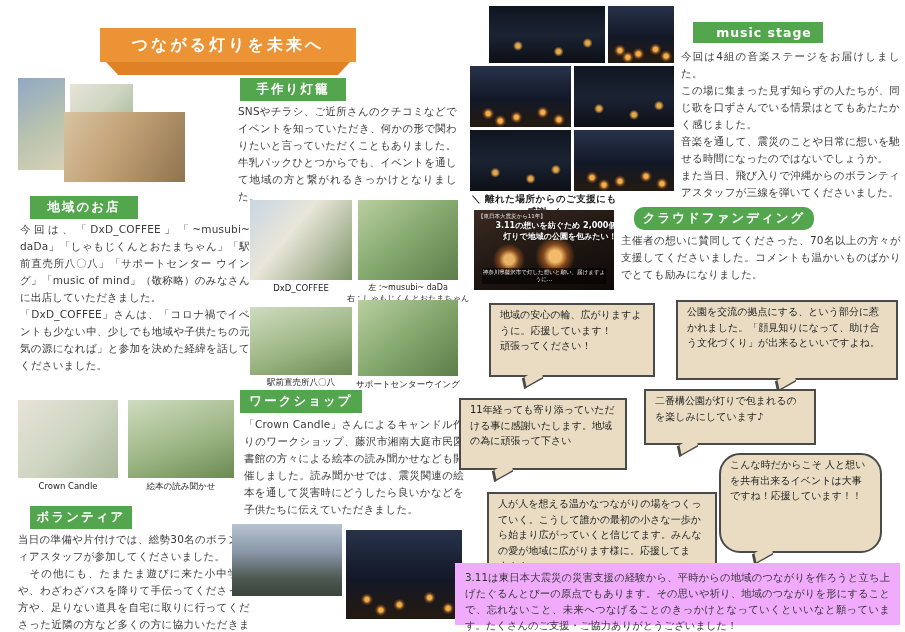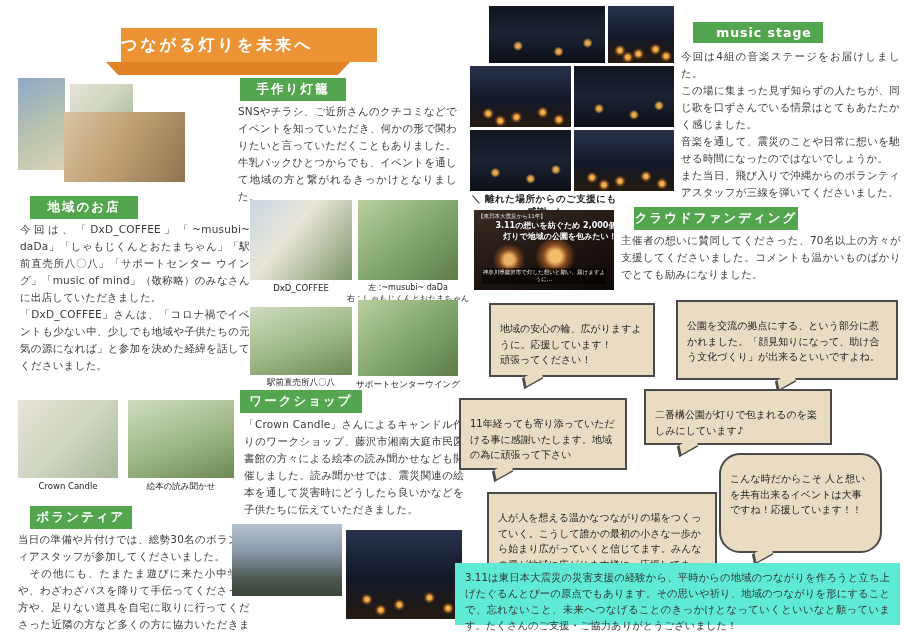--- a/index.html
+++ b/index.html
@@ -1,20 +1,20 @@
 <!DOCTYPE html>
 <html><head>
 <meta charset="utf-8">
 <style>
   html,body{margin:0;padding:0;background:#fff;}
   .page{position:relative;width:905px;height:632px;background:#ffffff;overflow:hidden;
         font-family:"DejaVu Sans","Liberation Sans",sans-serif;color:#333;}
   
   .banner-main{position:absolute;left:100px;top:28px;width:256px;height:34px;background:#EC9435;
-        color:#fff;font-size:16px;font-weight:bold;letter-spacing:3px;text-align:left;line-height:34px;margin-left:21px;}
+        color:#fff;font-size:16px;font-weight:bold;letter-spacing:3px;text-align:center;line-height:34px;}
   .banner-fold{position:absolute;left:106px;top:62px;width:244px;height:13px;background:#E08125;
         clip-path:polygon(0 0,100% 0,95% 100%,5% 100%);}
   
   .h-green{position:absolute;background:#53A64E;color:#fff;font-weight:bold;font-size:12.5px;
         letter-spacing:2px;text-align:center;padding:3px 0;}
   
   .txt{position:absolute;font-size:10.5px;line-height:1.62;color:#3a3a3a;white-space:pre-line;
         text-align:justify;letter-spacing:.2px;}
   .cap{position:absolute;font-size:8.5px;color:#222;text-align:center;white-space:pre-line;line-height:1.35;}
   
@@ -45,28 +45,28 @@
         radial-gradient(circle at 58% 58%,rgba(255,196,110,.95) 0 6px,rgba(230,120,40,.5) 12px,transparent 20px),
         linear-gradient(160deg,#3a2a22 0%,#1c1410 60%,#0e0a08 100%);}
   .cf-top{position:absolute;left:4px;top:3px;font-size:5.5px;color:#fff;opacity:.9;}
   .cf-title{position:absolute;left:20px;top:11px;width:132px;font-size:8px;font-weight:bold;color:#fff;
         text-align:center;line-height:1.35;text-shadow:0 0 2px #000;}
   .cf-bottom{position:absolute;left:8px;bottom:6px;width:124px;font-size:5.5px;color:#eee;
         background:rgba(0,0,0,.55);text-align:center;padding:1px 0;}
   .support-note{position:absolute;left:468px;top:193px;width:152px;font-size:9.5px;font-weight:bold;
         color:#222;text-align:center;letter-spacing:.5px;}
   
-  .bubble{position:absolute;background:#E9DCC3;border:2px solid #4a4a4a;padding:16px 9px;
+  .bubble{position:absolute;background:#E9DCC3;border:2px solid #4a4a4a;padding:2px 9px;
         font-size:10px;line-height:1.55;color:#222;white-space:pre-line;box-sizing:border-box;}
   .bubble::after{content:"";position:absolute;bottom:-11px;left:34px;width:13px;height:13px;
         background:#E9DCC3;border-right:2px solid #4a4a4a;border-bottom:2px solid #4a4a4a;
         transform:skewX(-38deg) rotate(45deg);}
   .bubble.tc::after{left:46%;}
   
-  .footer-box{position:absolute;left:455px;top:563px;width:445px;height:62px;background:#5eead4;
+  .footer-box{position:absolute;left:455px;top:563px;width:445px;height:62px;background:#f0abfc;
         box-sizing:border-box;padding:7px 10px;font-size:10.3px;line-height:1.55;color:#333;
         text-align:justify;}
 </style>
 </head>
 <body>
 
 <div class="page">
 
   <div class="banner-main">つながる灯りを未来へ</div>
   <div class="banner-fold"></div>
@@ -120,26 +120,26 @@
 この場に集まった見ず知らずの人たちが、同じ歌を口ずさんでいる情景はとてもあたたかく感じました。
 音楽を通して、震災のことや日常に想いを馳せる時間になったのではないでしょうか。
 また当日、飛び入りで沖縄からのボランティアスタッフが三線を弾いてくださいました。</div>
 
   <div class="support-note">＼ 離れた場所からのご支援にも感謝 ／</div>
   <div class="cf-card">
     <div class="cf-top">【東日本大震災から11年】</div>
     <div class="cf-title">3.11の想いを紡ぐため 2,000個の灯りで地域の公園を包みたい！</div>
     <div class="cf-bottom">神奈川県藤沢市で灯した想いと願い、届けますように…</div>
   </div>
-  <div class="h-green" style="left:634px;top:207px;width:164px;">クラウドファンディング</div>
+  <div class="h-green" style="left:634px;top:207px;width:180px;border-radius:10px;">クラウドファンディング</div>
   <div class="txt" style="left:621px;top:232px;width:280px;">主催者の想いに賛同してくださった、70名以上の方々が支援してくださいました。コメントも温かいものばかりでとても励みになりました。</div>
 
   <div class="bubble" style="left:489px;top:303px;width:166px;height:74px;">地域の安心の輪、広がりますように。応援しています！
 頑張ってください！</div>
   <div class="bubble tc" style="left:676px;top:300px;width:222px;height:80px;">公園を交流の拠点にする、という部分に惹かれました。「顔見知りになって、助け合う文化づくり」が出来るといいですよね。</div>
   <div class="bubble" style="left:459px;top:398px;width:168px;height:72px;">11年経っても寄り添っていただける事に感謝いたします。地域の為に頑張って下さい</div>
-  <div class="bubble" style="left:644px;top:389px;width:188px;height:56px;">二番構公園が灯りで包まれるのを楽しみにしています♪</div>
+  <div class="bubble" style="left:644px;top:389px;width:172px;height:56px;">二番構公園が灯りで包まれるのを楽しみにしています♪</div>
   <div class="bubble tc" style="left:487px;top:492px;width:230px;height:92px;">人が人を想える温かなつながりの場をつくっていく。こうして誰かの最初の小さな一歩から始まり広がっていくと信じてます。みんなの愛が地域に広がります様に。応援してます！！</div>
   <div class="bubble" style="left:719px;top:453px;width:163px;height:100px;border-radius:21px;">こんな時だからこそ 人と想いを共有出来るイベントは大事ですね！応援しています！！</div>
 
   <div class="footer-box">3.11は東日本大震災の災害支援の経験から、平時からの地域のつながりを作ろうと立ち上げたぐるんとびーの原点でもあります。その思いや祈り、地域のつながりを形にすることで、忘れないこと、未来へつなげることのきっかけとなっていくといいなと願っています。たくさんのご支援・ご協力ありがとうございました！</div>
 
 </div>
 
 </body></html>

